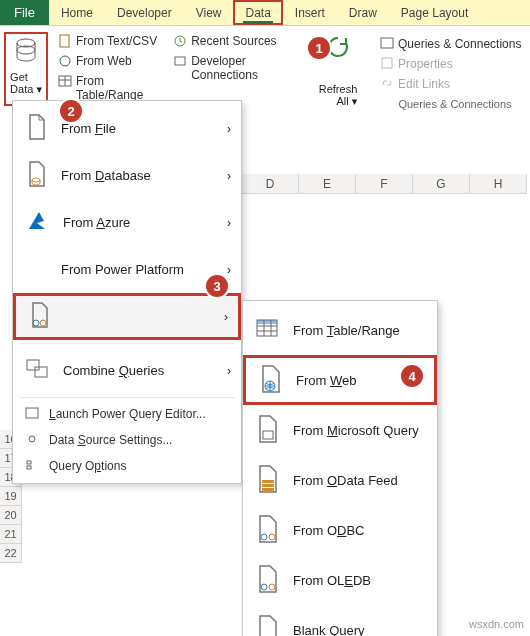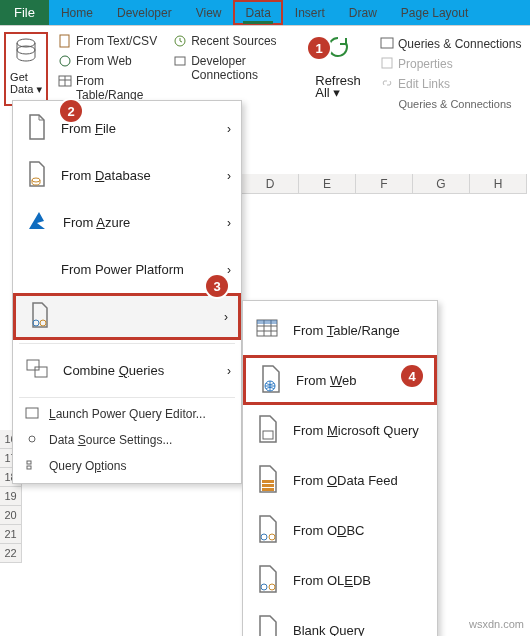--- a/index.html
+++ b/index.html
@@ -1,35 +1,35 @@
 <!DOCTYPE html>
 <html><head>
 <meta charset="utf-8">
 <style>
   * { box-sizing: border-box; font-family: "Segoe UI", Arial, sans-serif; }
   body { margin: 0; width: 530px; height: 636px; background: #fff; overflow: hidden; position: relative; font-size: 12px; color: #222; }
 
-  .ribbon-tabs { display: flex; align-items: stretch; height: 26px; border-bottom: 1px solid #d0d0d0; background: #0ea5e9; }
+  .ribbon-tabs { display: flex; align-items: stretch; height: 26px; border-bottom: 1px solid #d0d0d0; background: #fef9c3; }
   .file-tab { background: #217346; color: #fff; padding: 0 14px; display:flex; align-items:center; font-size:13px; }
   .tab { padding: 0 12px; display:flex; align-items:center; color:#444; position:relative; }
   .tab.active-data { border:2px solid #c0392b; padding:0 10px; }
   .tab.active-data::after { content:""; position:absolute; left:8px; right:8px; bottom:-1px; height:3px; background:#217346; }
 
   .ribbon-body { height: 97px; display:flex; align-items:flex-start; background:#fff; }
 
   .getdata-group { padding:6px 4px 0 4px; }
   .getdata-btn { border:2px solid #c0392b; width:44px; height:74px; display:flex; flex-direction:column; align-items:center; justify-content:flex-start; padding-top:4px; background:#fff; }
   .getdata-btn .label { font-size:11px; line-height:12px; text-align:left; margin-top:4px; }
 
   .small-cmd-list { padding:8px 0 0 6px; }
   .small-cmd { display:flex; gap:4px; height:20px; font-size:12px; color:#333; }
   .col-sep { width:1px; background:#e0e0e0; margin:6px 4px 20px 4px; }
 
   .refresh-group { display:flex; flex-direction:column; align-items:center; padding-top:8px; width:60px; }
-  .refresh-group .label { font-size:13px; text-align:left; line-height:12px; margin-top:12px; }
+  .refresh-group .label { font-size:11px; text-align:right; line-height:12px; margin-top:20px; }
 
   .qc-group { padding:8px 0 0 6px; }
   .qc-cmd { display:flex; align-items:center; gap:4px; height:20px; font-size:12px; color:#333; }
   .qc-cmd.disabled { color:#a8a8a8; }
   .qc-group .caption { margin-top:4px; font-size:11px; color:#666; text-align:center; width:150px; }
 
   .dropdown-menu1 {
     position:absolute; left:12px; top:100px; width:230px;
     background:#fff; border:1px solid #c8c8c8;
     box-shadow:3px 3px 6px rgba(0,0,0,0.18);

